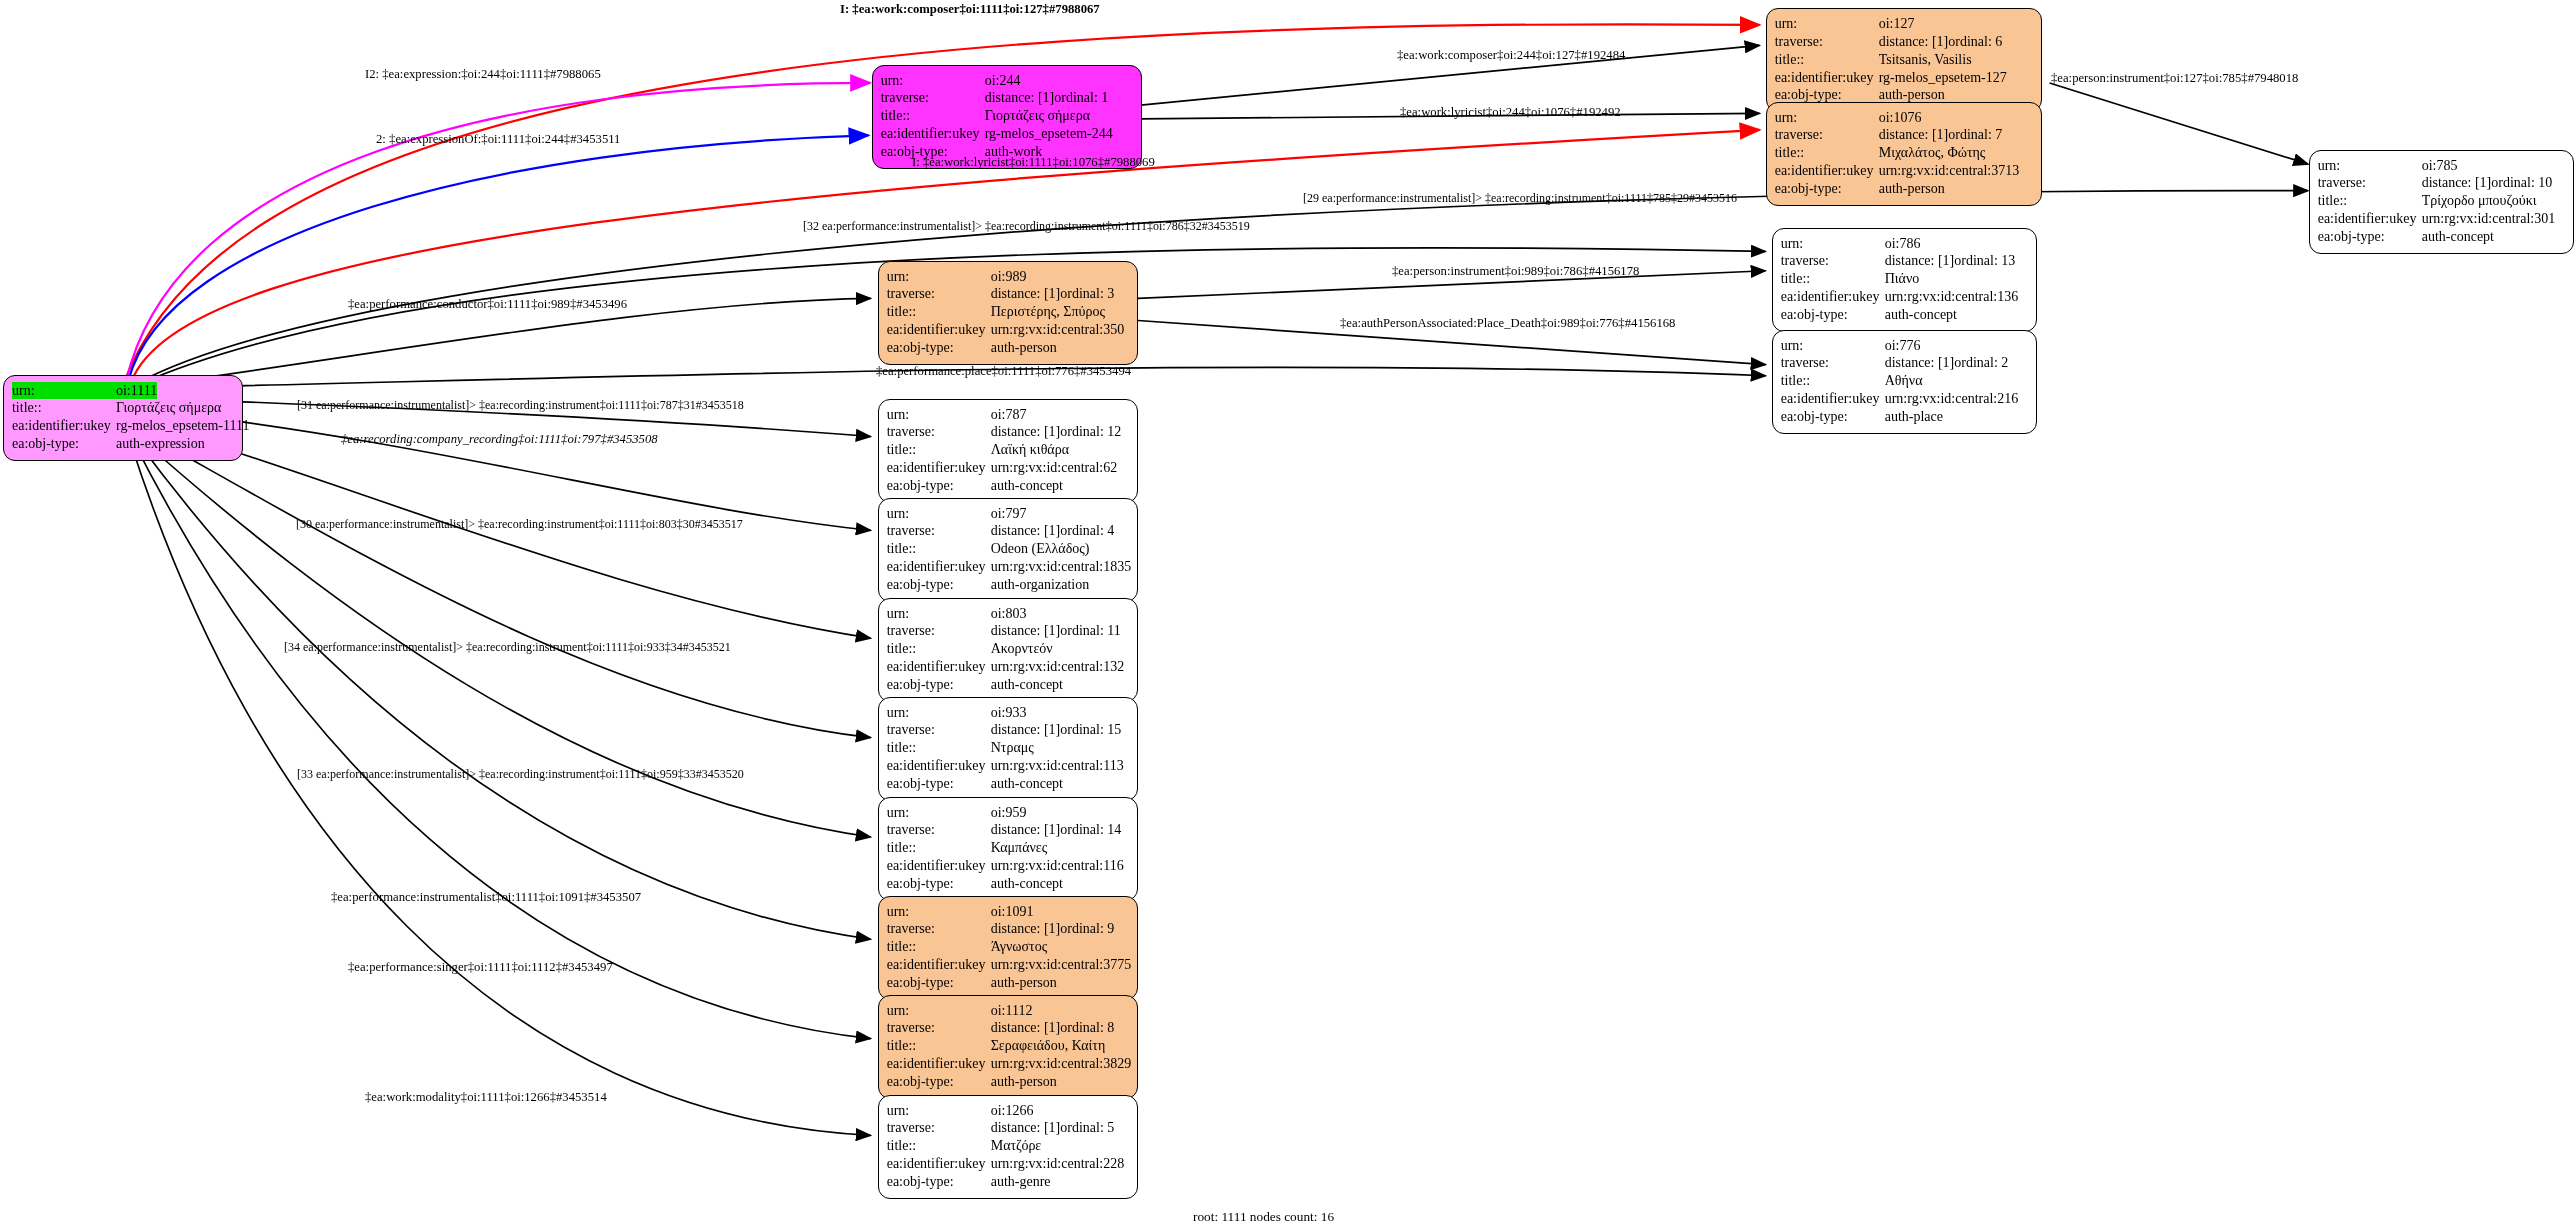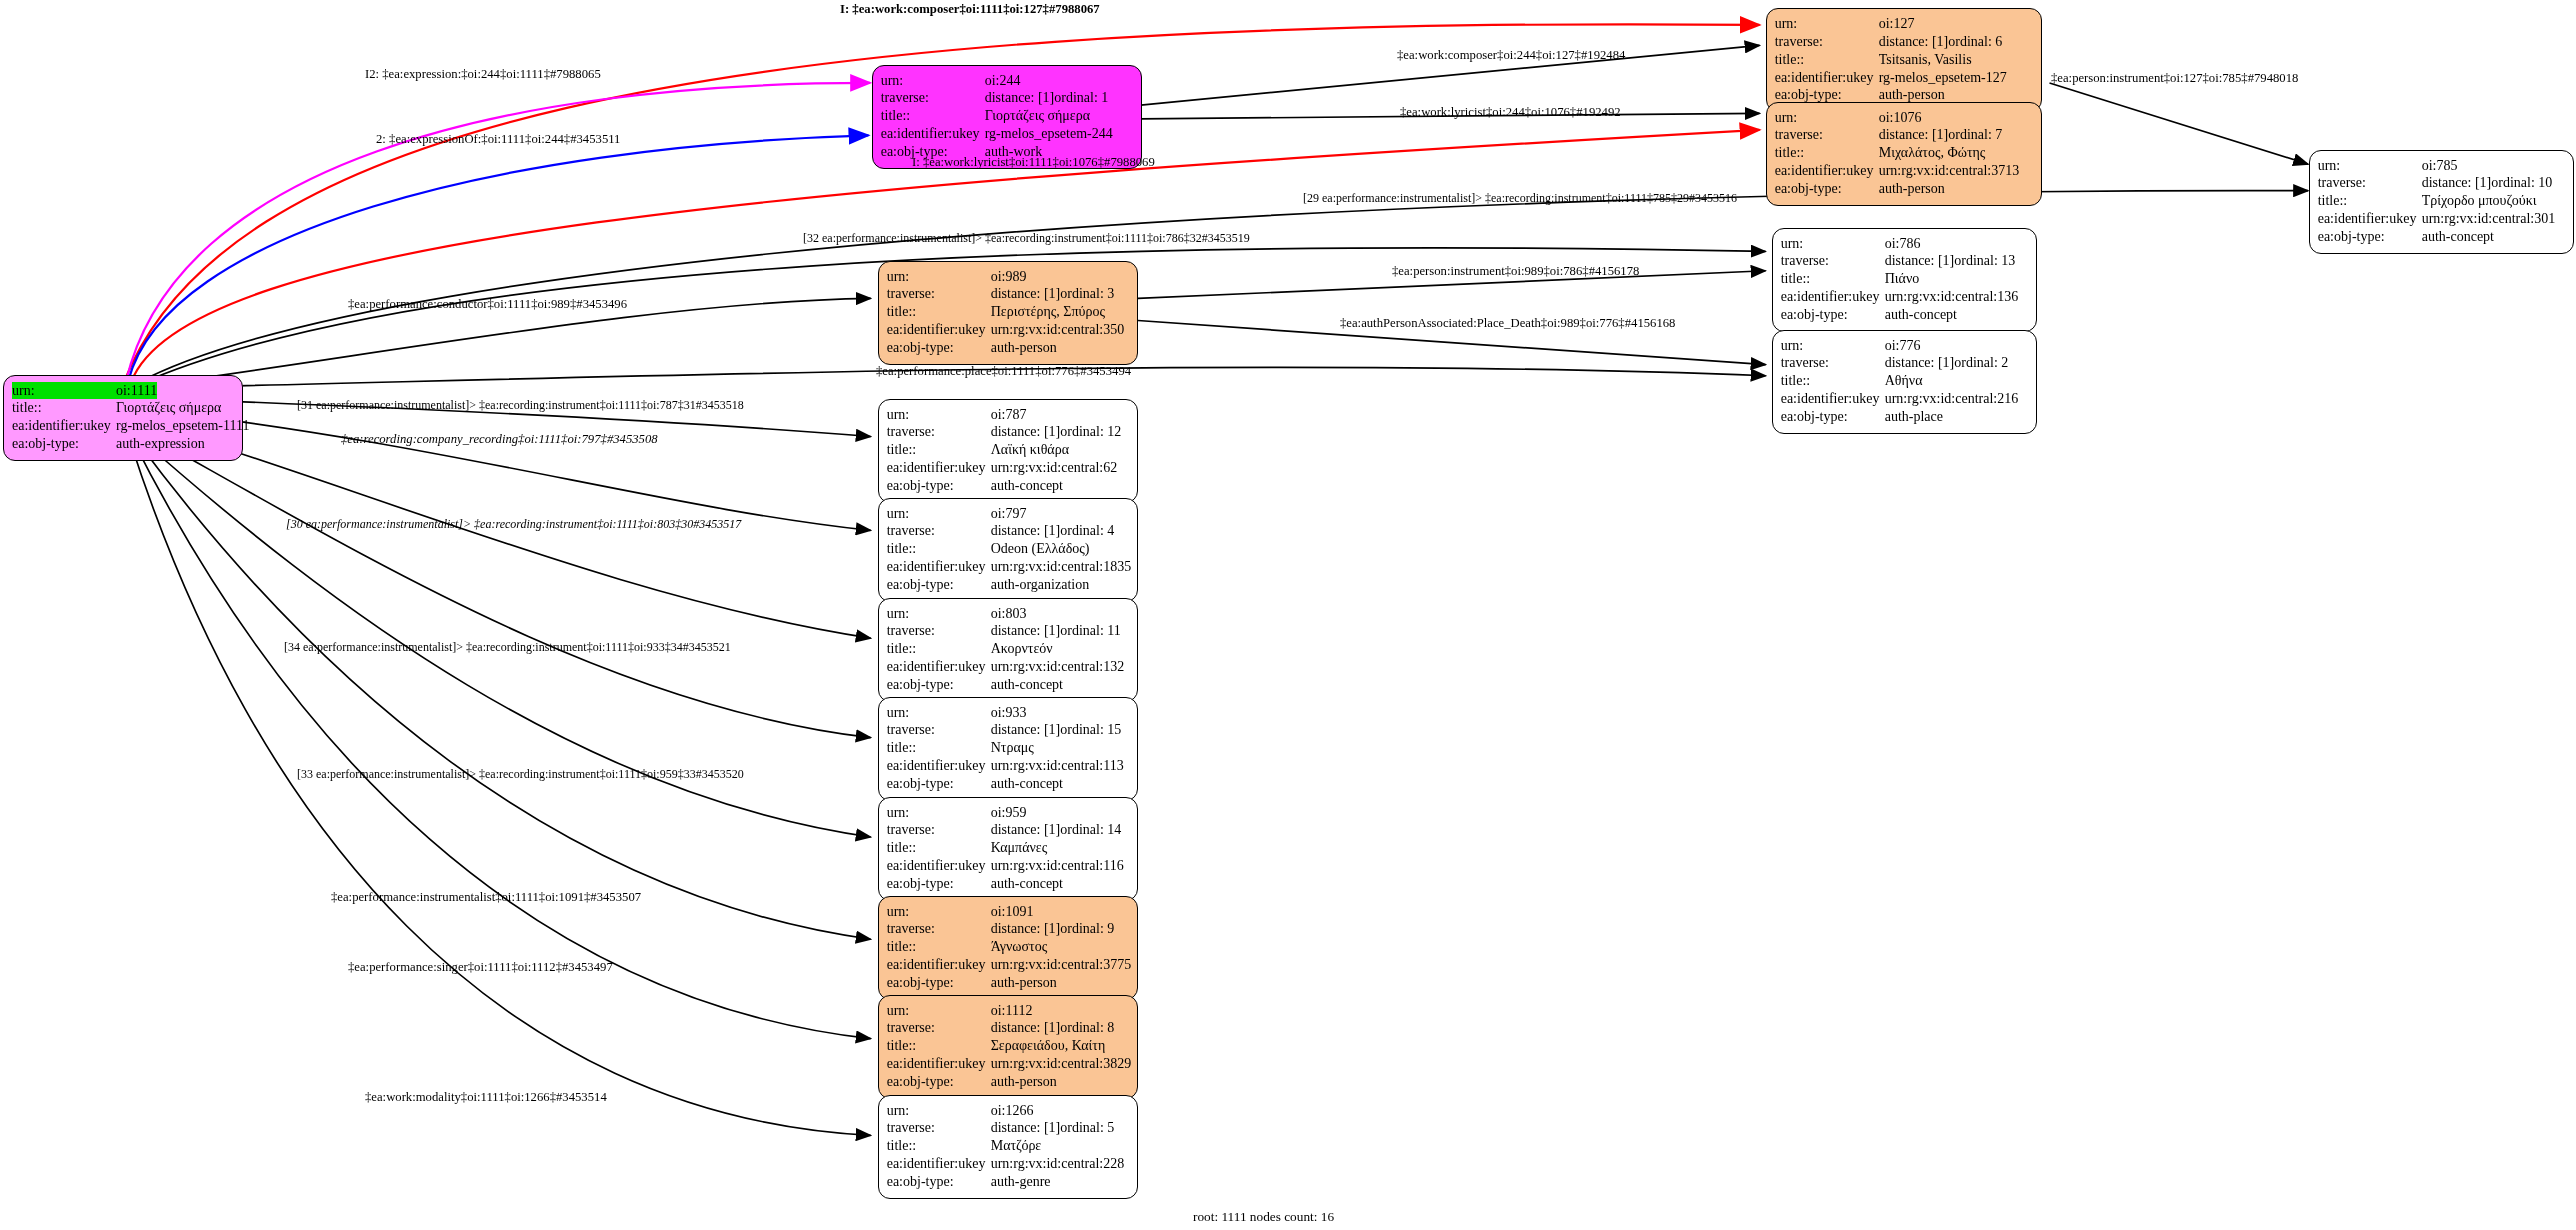--- a/index.html
+++ b/index.html
@@ -464,28 +464,28 @@
   </div>
 
   <div class="elabel" style="left:840px;top:3.3px;font-weight:bold;">I: ‡ea:work:composer‡oi:1111‡oi:127‡#7988067</div>
   <div class="elabel" style="left:365px;top:68px;">I2: ‡ea:expression:‡oi:244‡oi:1111‡#7988065</div>
   <div class="elabel" style="left:376px;top:133px;">2: ‡ea:expressionOf:‡oi:1111‡oi:244‡#3453511</div>
   <div class="elabel" style="left:912px;top:156px;">I: ‡ea:work:lyricist‡oi:1111‡oi:1076‡#7988069</div>
   <div class="elabel" style="left:1397px;top:49px;">‡ea:work:composer‡oi:244‡oi:127‡#192484</div>
   <div class="elabel" style="left:1400px;top:106px;">‡ea:work:lyricist‡oi:244‡oi:1076‡#192492</div>
   <div class="elabel" style="left:2051px;top:72px;">‡ea:person:instrument‡oi:127‡oi:785‡#7948018</div>
   <div class="elabel small" style="left:1257px;top:192px;">[29 ea:performance:instrumentalist]&gt; ‡ea:recording:instrument‡oi:1111‡785‡29#3453516</div>
-  <div class="elabel small" style="left:757px;top:232px;">[32 ea:performance:instrumentalist]&gt; ‡ea:recording:instrument‡oi:1111‡oi:786‡32#3453519</div>
+  <div class="elabel small" style="left:757px;top:220px;">[32 ea:performance:instrumentalist]&gt; ‡ea:recording:instrument‡oi:1111‡oi:786‡32#3453519</div>
   <div class="elabel" style="left:1392px;top:265px;">‡ea:person:instrument‡oi:989‡oi:786‡#4156178</div>
   <div class="elabel" style="left:348px;top:298px;">‡ea:performance:conductor‡oi:1111‡oi:989‡#3453496</div>
   <div class="elabel" style="left:1340px;top:317px;">‡ea:authPersonAssociated:Place_Death‡oi:989‡oi:776‡#4156168</div>
   <div class="elabel" style="left:876px;top:365px;">‡ea:performance:place‡oi:1111‡oi:776‡#3453494</div>
   <div class="elabel small" style="left:251px;top:399px;">[31 ea:performance:instrumentalist]&gt; ‡ea:recording:instrument‡oi:1111‡oi:787‡31#3453518</div>
   <div class="elabel" style="left:341px;top:433px;font-style:italic;">‡ea:recording:company_recording‡oi:1111‡oi:797‡#3453508</div>
-  <div class="elabel small" style="left:240px;top:518px;font-style:italic;">[30 ea:performance:instrumentalist]&gt; ‡ea:recording:instrument‡oi:1111‡oi:803‡30#3453517</div>
+  <div class="elabel small" style="left:250px;top:518px;">[30 ea:performance:instrumentalist]&gt; ‡ea:recording:instrument‡oi:1111‡oi:803‡30#3453517</div>
   <div class="elabel small" style="left:238px;top:641px;">[34 ea:performance:instrumentalist]&gt; ‡ea:recording:instrument‡oi:1111‡oi:933‡34#3453521</div>
   <div class="elabel small" style="left:251px;top:768px;">[33 ea:performance:instrumentalist]&gt; ‡ea:recording:instrument‡oi:1111‡oi:959‡33#3453520</div>
   <div class="elabel" style="left:331px;top:891px;">‡ea:performance:instrumentalist‡oi:1111‡oi:1091‡#3453507</div>
   <div class="elabel" style="left:348px;top:961px;">‡ea:performance:singer‡oi:1111‡oi:1112‡#3453497</div>
   <div class="elabel" style="left:365px;top:1091px;">‡ea:work:modality‡oi:1111‡oi:1266‡#3453514</div>
 
   <div class="footer" style="left:1179px;top:1209px;">root: 1111 nodes count: 16</div>
 
 </div>
 

